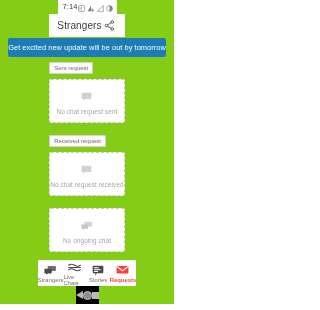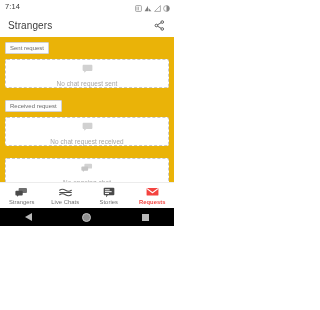--- a/index.html
+++ b/index.html
@@ -4,23 +4,23 @@
 <style>
   * { margin:0; padding:0; box-sizing:border-box; }
   html, body {
     width:174px; height:310px;
     background:#ffffff;
     font-family:"Liberation Sans", sans-serif;
     overflow:hidden;
   }
   #phone {
     position:relative;
-    width:174px; height:226px;
-    background:#eab308;
-    display:flex; flex-direction:column;
+    width:174px; height:304px;
+    background:#84cc16;
+    display:flex; flex-direction:column;align-items:center;
   }
 
   
   .statusbar {
     height:14px;
     background:#ffffff;
     display:flex; align-items:center;
     justify-content:space-between;
     padding:0 4px 0 5px;
     flex:0 0 auto;
@@ -193,20 +193,25 @@
       <svg width="11" height="11" viewBox="0 0 16 16">
         <circle cx="12" cy="3" r="1.9" fill="none" stroke="#4a4a4a" stroke-width="1.3"></circle>
         <circle cx="3.5" cy="8" r="1.9" fill="none" stroke="#4a4a4a" stroke-width="1.3"></circle>
         <circle cx="12" cy="13" r="1.9" fill="none" stroke="#4a4a4a" stroke-width="1.3"></circle>
         <line x1="5.2" y1="7" x2="10.3" y2="4" stroke="#4a4a4a" stroke-width="1.3"></line>
         <line x1="5.2" y1="9" x2="10.3" y2="12" stroke="#4a4a4a" stroke-width="1.3"></line>
       </svg>
     </span>
   </div>
 
+  <div class="banner-wrap">
+    <div class="banner">
+      <span class="banner-text">Get excited new update will be out by tomorrow</span>
+    </div>
+  </div>
 
   <div class="content">
 
     <span class="chip">Sent request</span>
     <div class="empty-card">
       <span class="empty-icon">
         <svg width="11" height="10" viewBox="0 0 18 16">
           <path d="M2 1 H16 A1.6 1.6 0 0 1 17 2.6 V9.6 A1.6 1.6 0 0 1 16 11.2 H7 L3.6 14.2 V11.2 H2 A1.6 1.6 0 0 1 1 9.6 V2.6 A1.6 1.6 0 0 1 2 1 Z" fill="#c9c9c9"></path>
         </svg>
       </span>

